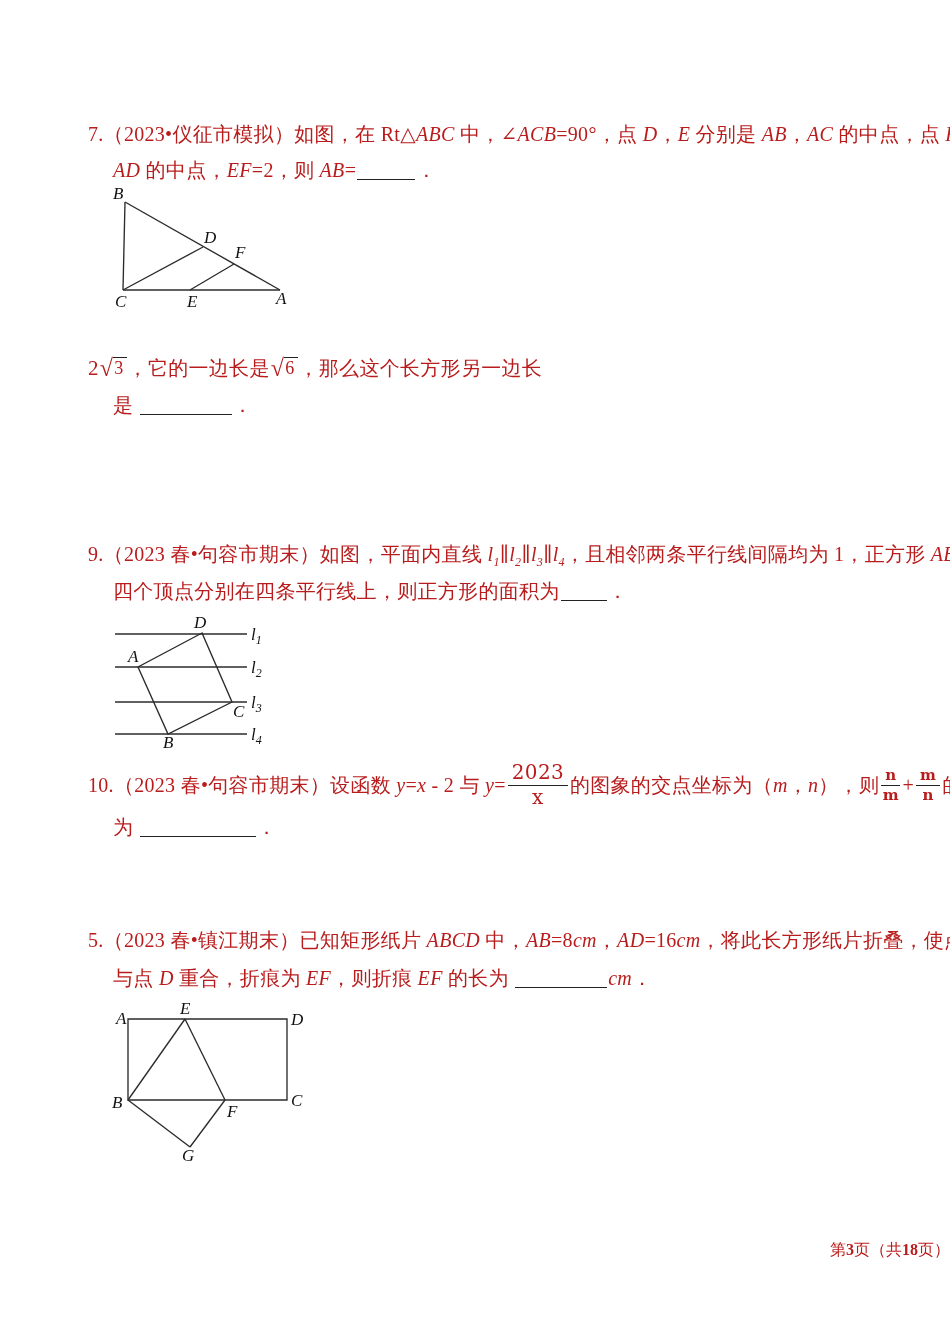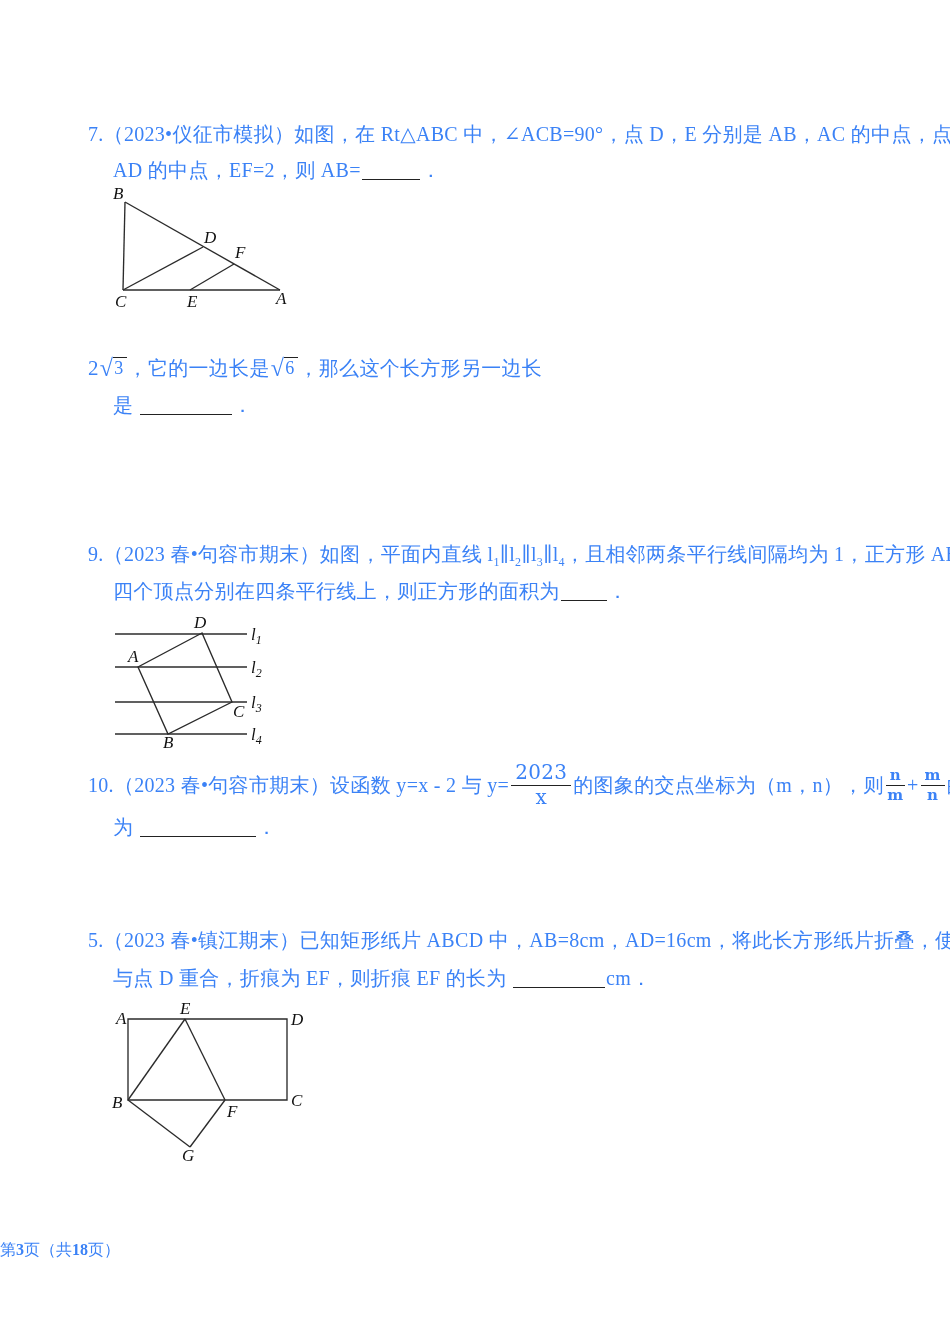--- a/index.html
+++ b/index.html
@@ -1,26 +1,26 @@
 <!DOCTYPE html>
 <html><head>
 <meta charset="utf-8">
 <style>
   html,body{margin:0;padding:0;background:#ffffff;}
   .page{
     position:relative;width:950px;height:1344px;background:#ffffff;
-    font-family:"Liberation Serif","DejaVu Serif",serif;color:#3b82f6;overflow:hidden;
+    font-family:"Liberation Serif","DejaVu Serif",serif;color:#b91c1c;overflow:hidden;
   }
   .line{
     position:absolute;display:flex;align-items:center;
     font-size:20px;letter-spacing:.3px;line-height:28px;white-space:pre;
   }
   .line span{white-space:pre;}
   .cn{font-style:normal;}
-  .it{font-family:"Liberation Serif",serif;}
+  .it{font-style:italic;font-family:"Liberation Serif",serif;}
   .mn{font-style:normal;font-size:21px;}
   .b{font-weight:700;}
   .blank{
     display:inline-block;border-bottom:1.6px solid #222;height:4px;
     align-self:flex-end;margin:0 1px 4px 1px;
   }
   .sqrt{display:inline-flex;align-items:flex-start;margin:0 1px;}
   .sqrt .rs{font-size:24px;line-height:1;font-style:normal;}
   .sqrt .rc{
     border-top:1.7px solid #222;font-size:18px;line-height:1.15;
@@ -34,21 +34,21 @@
   .frac .num{border-bottom:1.5px solid #222;padding:0 4px 1px 4px;display:block;}
   .frac .den{display:block;padding-top:1px;}
   .frac.lg{font-size:20px;}
   .frac.sm{font-size:15px;font-weight:700;}
   sub{font-size:12px;line-height:0;}
   .fig{position:absolute;}
   .fig line,.fig polygon,.fig polyline{stroke:#2b2b2b;stroke-width:1.35;fill:none;}
   .fig text{font:italic 17px "Liberation Serif",serif;fill:#111;}
   .fig .sub{font-size:12px;}
   .footer{
-    position:absolute;top:1240px;left:0;width:100%;text-align:left;
+    position:absolute;top:1240px;left:0;width:100%;text-align:right;
     font-size:16px;display:block;white-space:pre;
   }
   .footer span{white-space:pre;}
 </style>
 </head>
 <body>
 
 <div class="page">
 
   <div class="line" style="left:88px;top:120px;"><span class="cn">7.（2023•仪征市模拟）如图，在 Rt△</span><span class="it">ABC</span><span class="cn"> 中，∠</span><span class="it">ACB</span><span class="cn">=90°，点 </span><span class="it">D</span><span class="cn">，</span><span class="it">E</span><span class="cn"> 分别是 </span><span class="it">AB</span><span class="cn">，</span><span class="it">AC</span><span class="cn"> 的中点，点 </span><span class="it">F</span></div>

